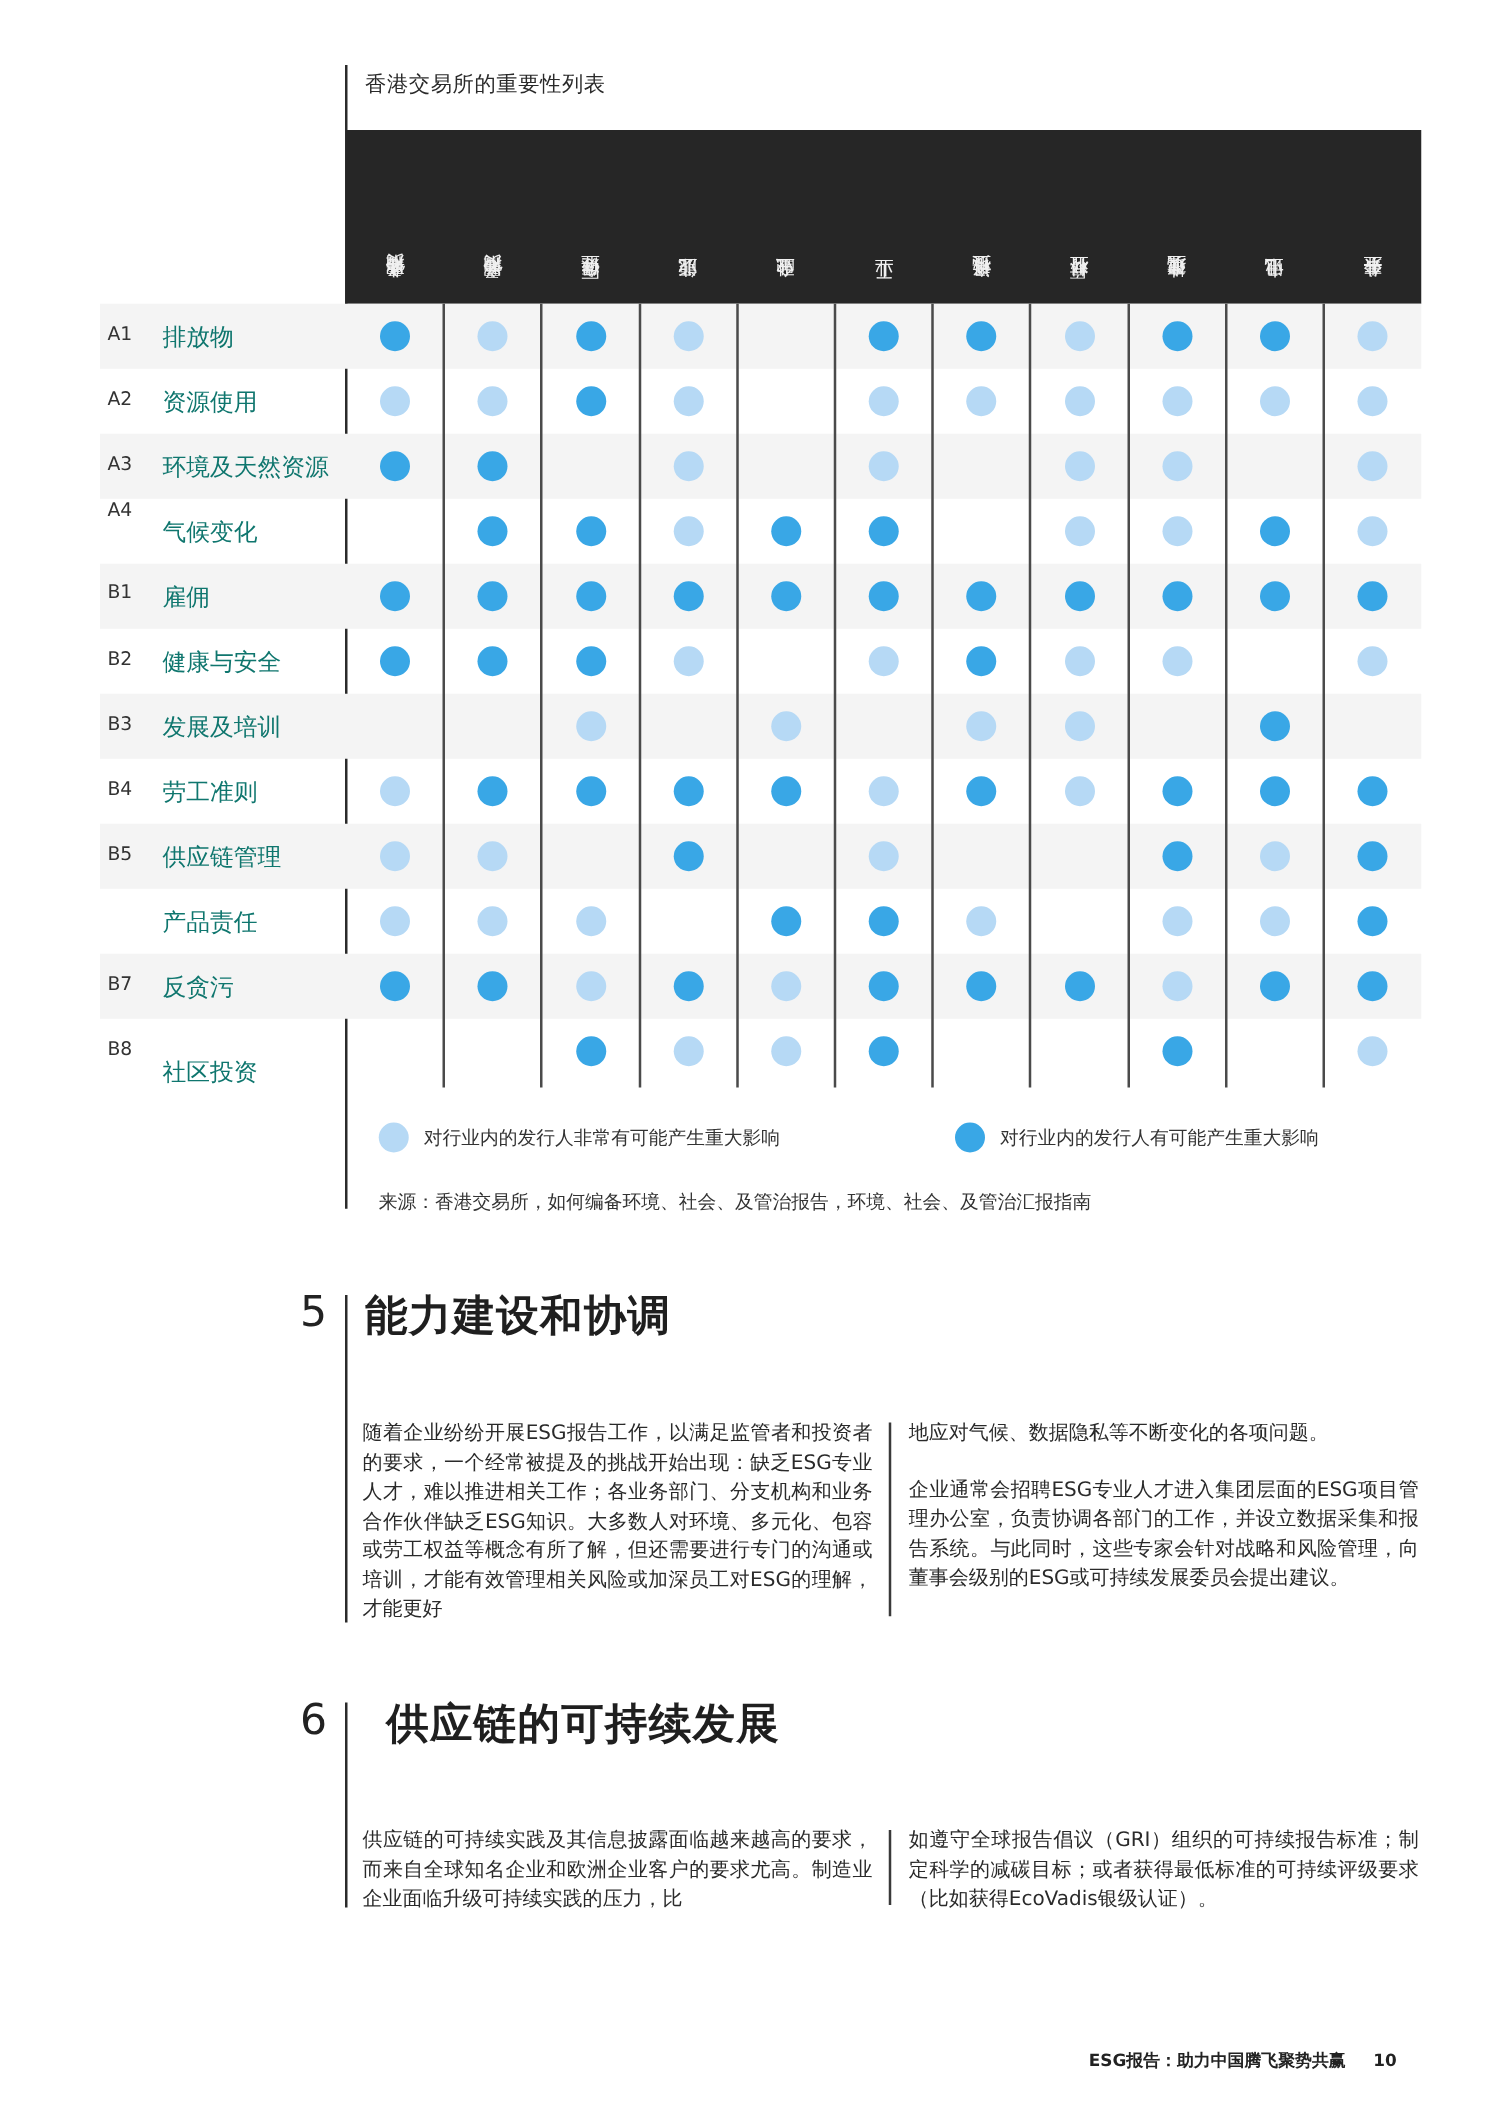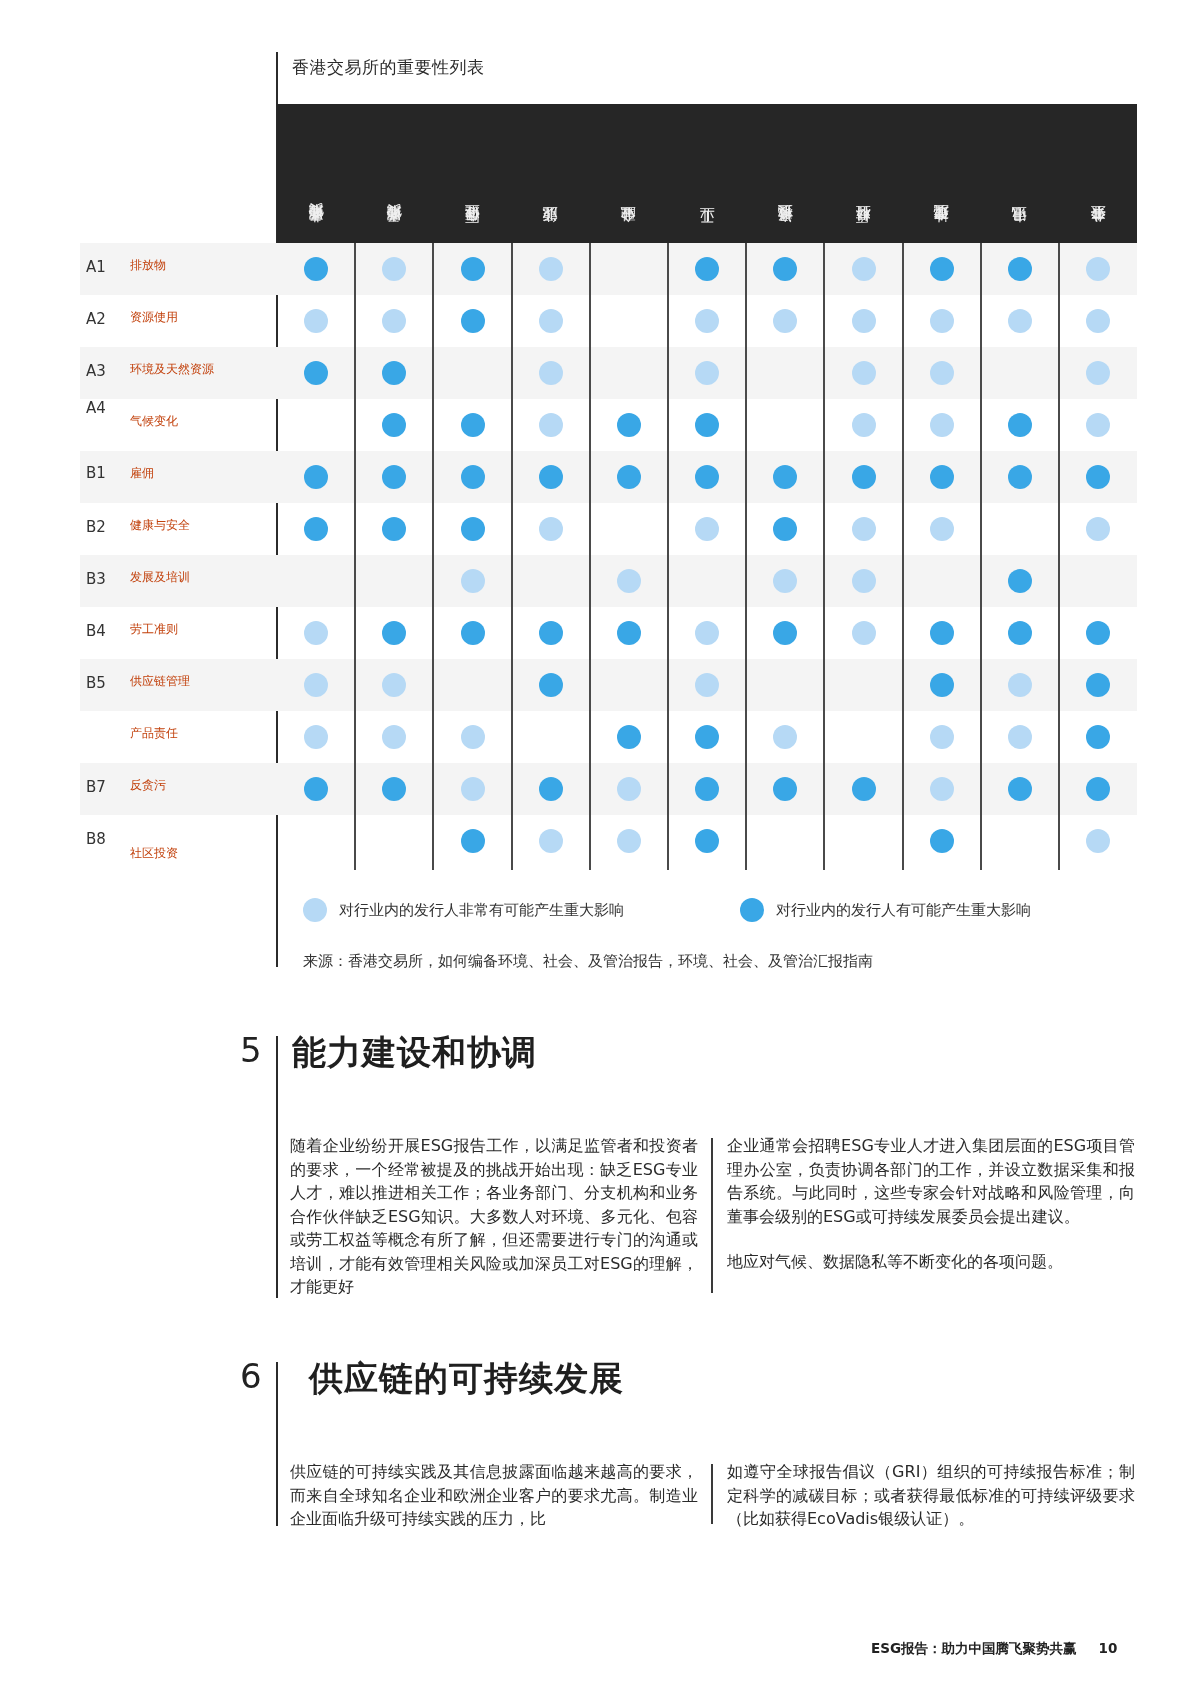--- a/index.html
+++ b/index.html
@@ -10,21 +10,21 @@
   }
   .table-block { position: absolute; left: 0; top: 0; width: 1200px; }
   .vline-main { position: absolute; left: 276px; top: 52px; width: 2px; height: 915px; background: #2b2b2b; }
   .table-title { position: absolute; left: 292px; top: 56px; font-size: 17px; color: #2a2a2a; letter-spacing: 0.5px; font-family: Liberation Serif, serif; }
   .header-band { position: absolute; left: 277px; top: 104px; width: 860px; height: 139px; background: #262626; }
   .col-head { position: absolute; top: 104px; width: 78px; height: 139px; display: flex; justify-content: center; align-items: flex-end; padding-bottom: 8px; }
   .col-head span { writing-mode: vertical-rl; transform: rotate(180deg); color: #f0f0f0; font-size: 15px; letter-spacing: 1px; white-space: nowrap; }
   .row-band { position: absolute; left: 80px; width: 1057px; height: 52px; }
   .row-band.shade { background: #f4f4f4; }
   .row-code { position: absolute; left: 86px; font-size: 15px; color: #333; }
-  .row-label { position: absolute; left: 130px; font-size: 12px; color: #c2410c; }
+  .row-label { position: absolute; left: 130px; font-size: 19px; color: #0f766e; }
   .col-line { position: absolute; top: 243px; width: 2px; height: 627px; background: #4a4a4a; }
   .dot { position: absolute; width: 24px; height: 24px; border-radius: 50%; }
   .dot.likely { background: #39a7e6; }
   .dot.very-likely { background: #b6d9f5; }
   .legend { position: absolute; top: 898px; display: flex; align-items: center; font-size: 15px; color: #333; }
   .legend .dot { position: static; margin-right: 12px; }
   .source { position: absolute; left: 303px; top: 952px; font-size: 15px; color: #333; }
   .sec-num { position: absolute; font-size: 34px; color: #222; font-family: "DejaVu Sans", sans-serif; }
   .sec-vline { position: absolute; width: 2px; background: #2b2b2b; }
   .sec-title { position: absolute; font-size: 34px; color: #1f1f1f; font-weight: bold; letter-spacing: 1px; }
@@ -227,38 +227,38 @@
       <div class="col-line" style="left: 823.4px;"></div>
       <div class="col-line" style="left: 901.6px;"></div>
       <div class="col-line" style="left: 979.8px;"></div>
       <div class="col-line" style="left: 1058px;"></div>
     </div>
 
   <div class="legend" style="left:303px;">
     <span class="dot very-likely"></span>
     <span>对行业内的发行人非常有可能产生重大影响</span>
   </div>
-  <div class="legend" style="left:740px;">
+  <div class="legend" style="left:764px;">
     <span class="dot likely"></span>
     <span>对行业内的发行人有可能产生重大影响</span>
   </div>
   <div class="source">来源：香港交易所，如何编备环境、社会、及管治报告，环境、社会、及管治汇报指南</div>
 </div>
 
 <div>
   <div class="sec-num" style="left:240px; top:1030px;">5</div>
   <div class="sec-vline" style="left:276px; top:1036px; height:262px;"></div>
   <div class="sec-title" style="left:292px; top:1030px;">能力建设和协调</div>
   <div class="para" style="left:290px; top:1134px; width:408px;">
     <p>随着企业纷纷开展ESG报告工作，以满足监管者和投资者的要求，一个经常被提及的挑战开始出现：缺乏ESG专业人才，难以推进相关工作；各业务部门、分支机构和业务合作伙伴缺乏ESG知识。大多数人对环境、多元化、包容或劳工权益等概念有所了解，但还需要进行专门的沟通或培训，才能有效管理相关风险或加深员工对ESG的理解，才能更好</p>
   </div>
   <div class="col-divider" style="left:711px; top:1138px; height:155px;"></div>
   <div class="para" style="left:727px; top:1134px; width:408px;">
+    <p>地应对气候、数据隐私等不断变化的各项问题。</p>
     <p>企业通常会招聘ESG专业人才进入集团层面的ESG项目管理办公室，负责协调各部门的工作，并设立数据采集和报告系统。与此同时，这些专家会针对战略和风险管理，向董事会级别的ESG或可持续发展委员会提出建议。</p>
-    <p>地应对气候、数据隐私等不断变化的各项问题。</p>
   </div>
 </div>
 
 <div>
   <div class="sec-num" style="left:240px; top:1356px;">6</div>
   <div class="sec-vline" style="left:276px; top:1362px; height:164px;"></div>
   <div class="sec-title" style="left:292px; top:1356px;margin-left:17px;">供应链的可持续发展</div>
   <div class="para" style="left:290px; top:1460px; width:408px;">
     <p>供应链的可持续实践及其信息披露面临越来越高的要求，而来自全球知名企业和欧洲企业客户的要求尤高。制造业企业面临升级可持续实践的压力，比</p>
   </div>

